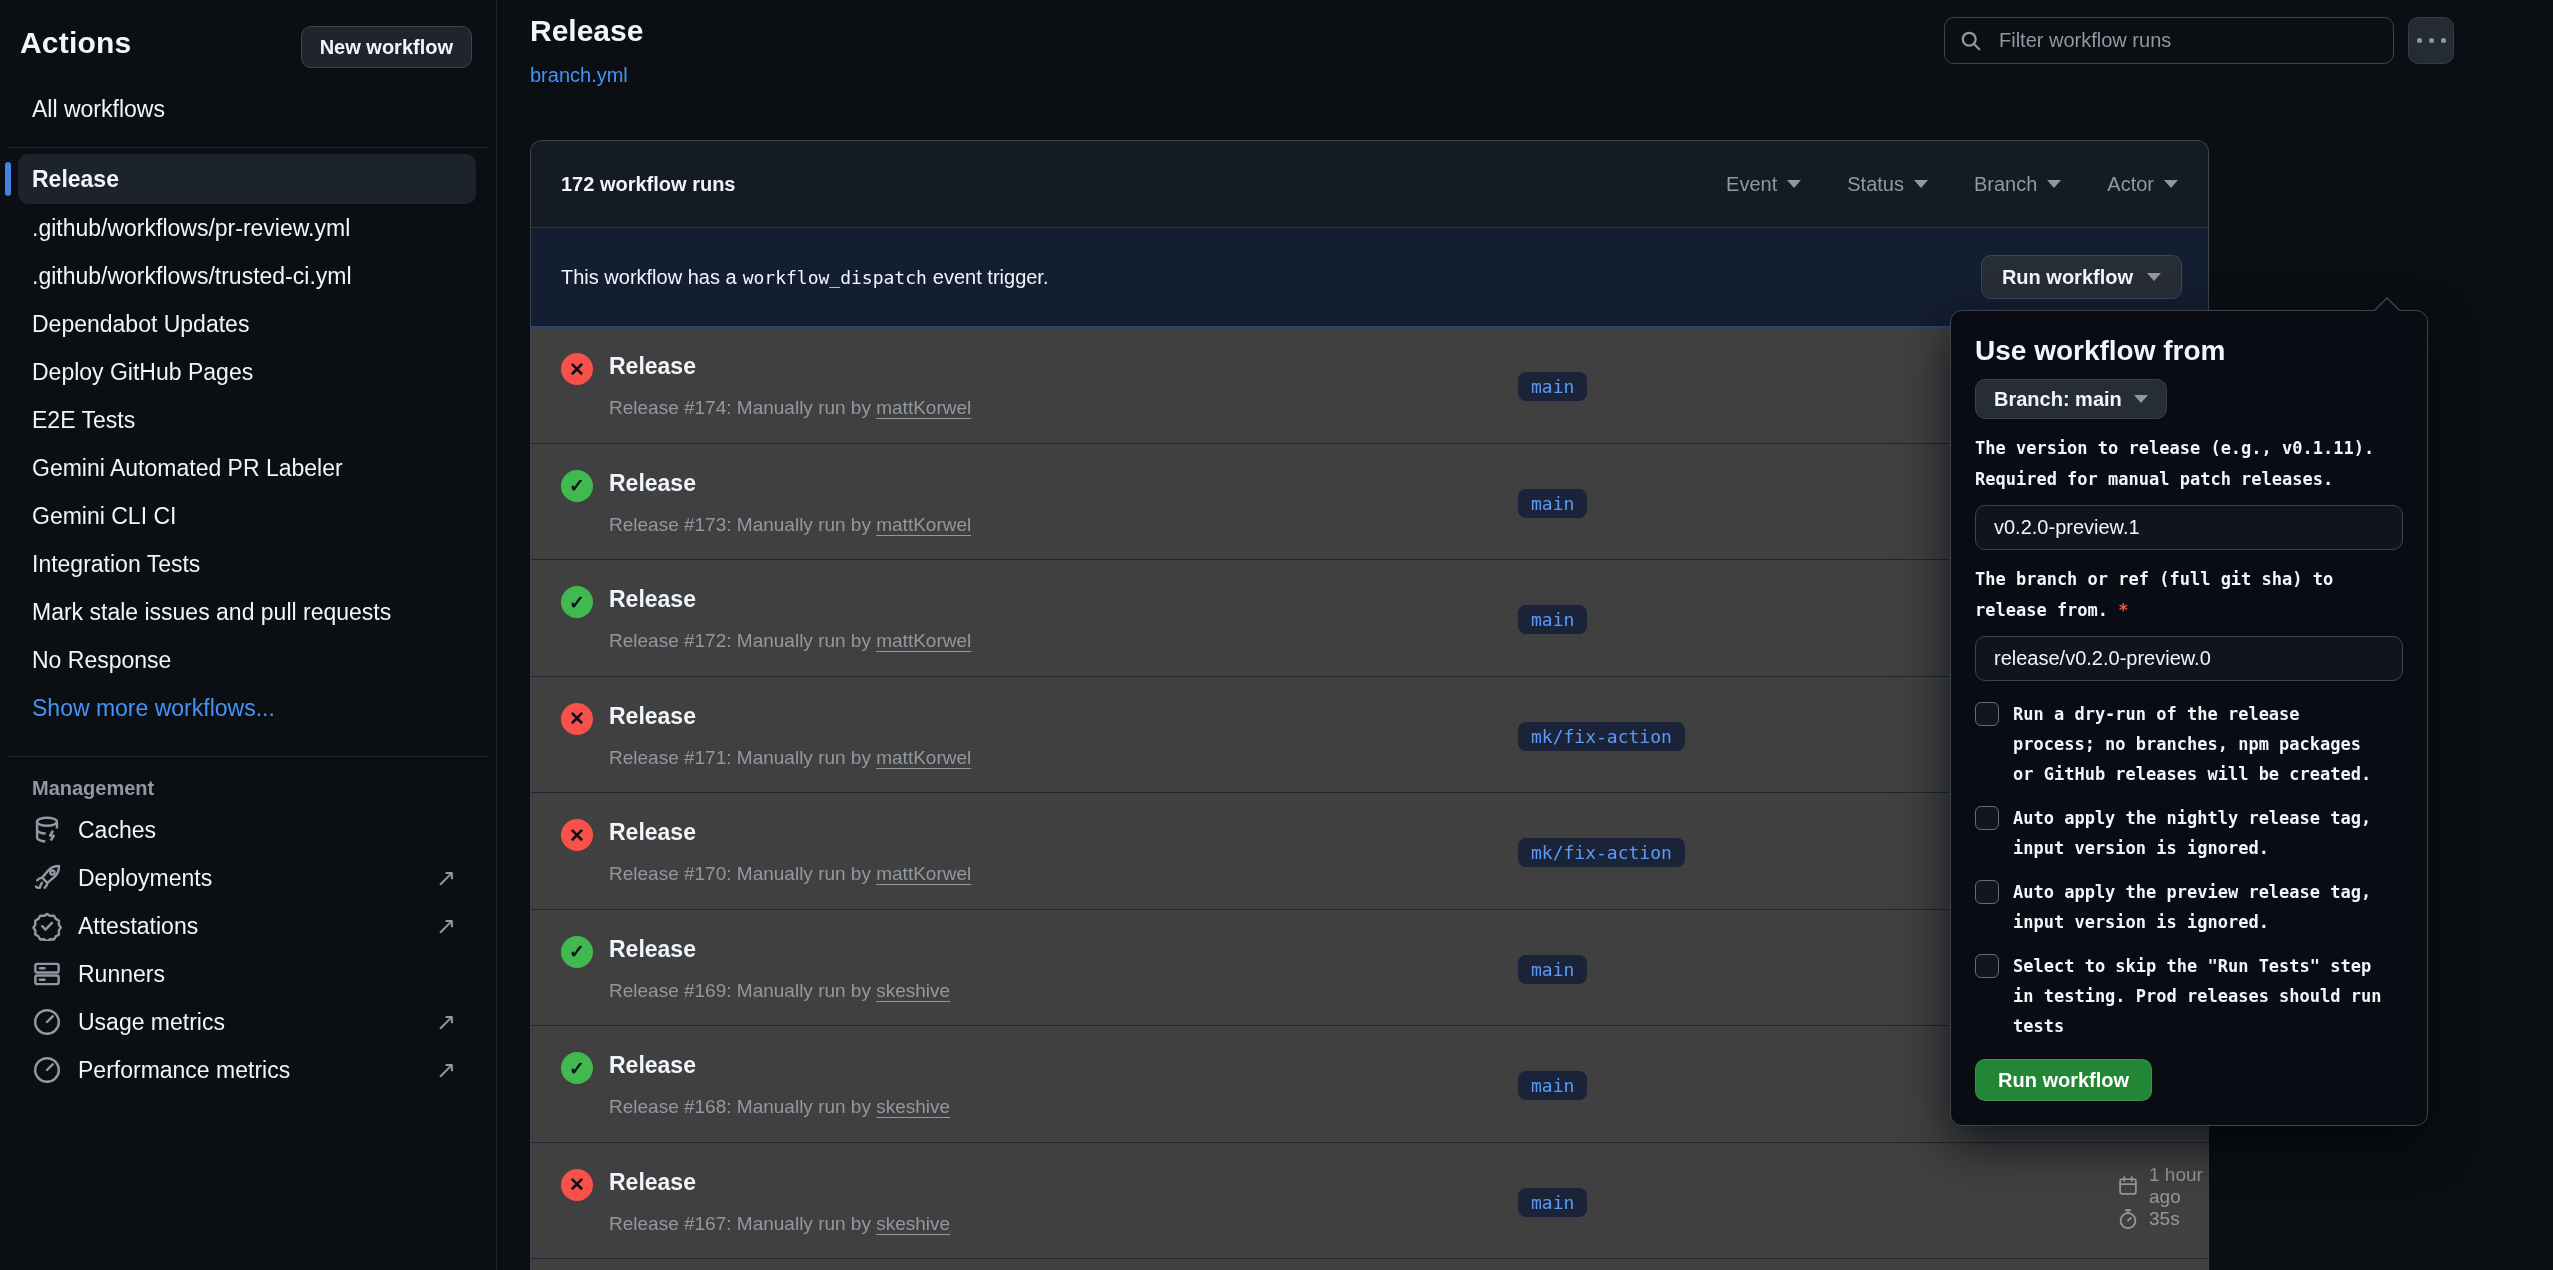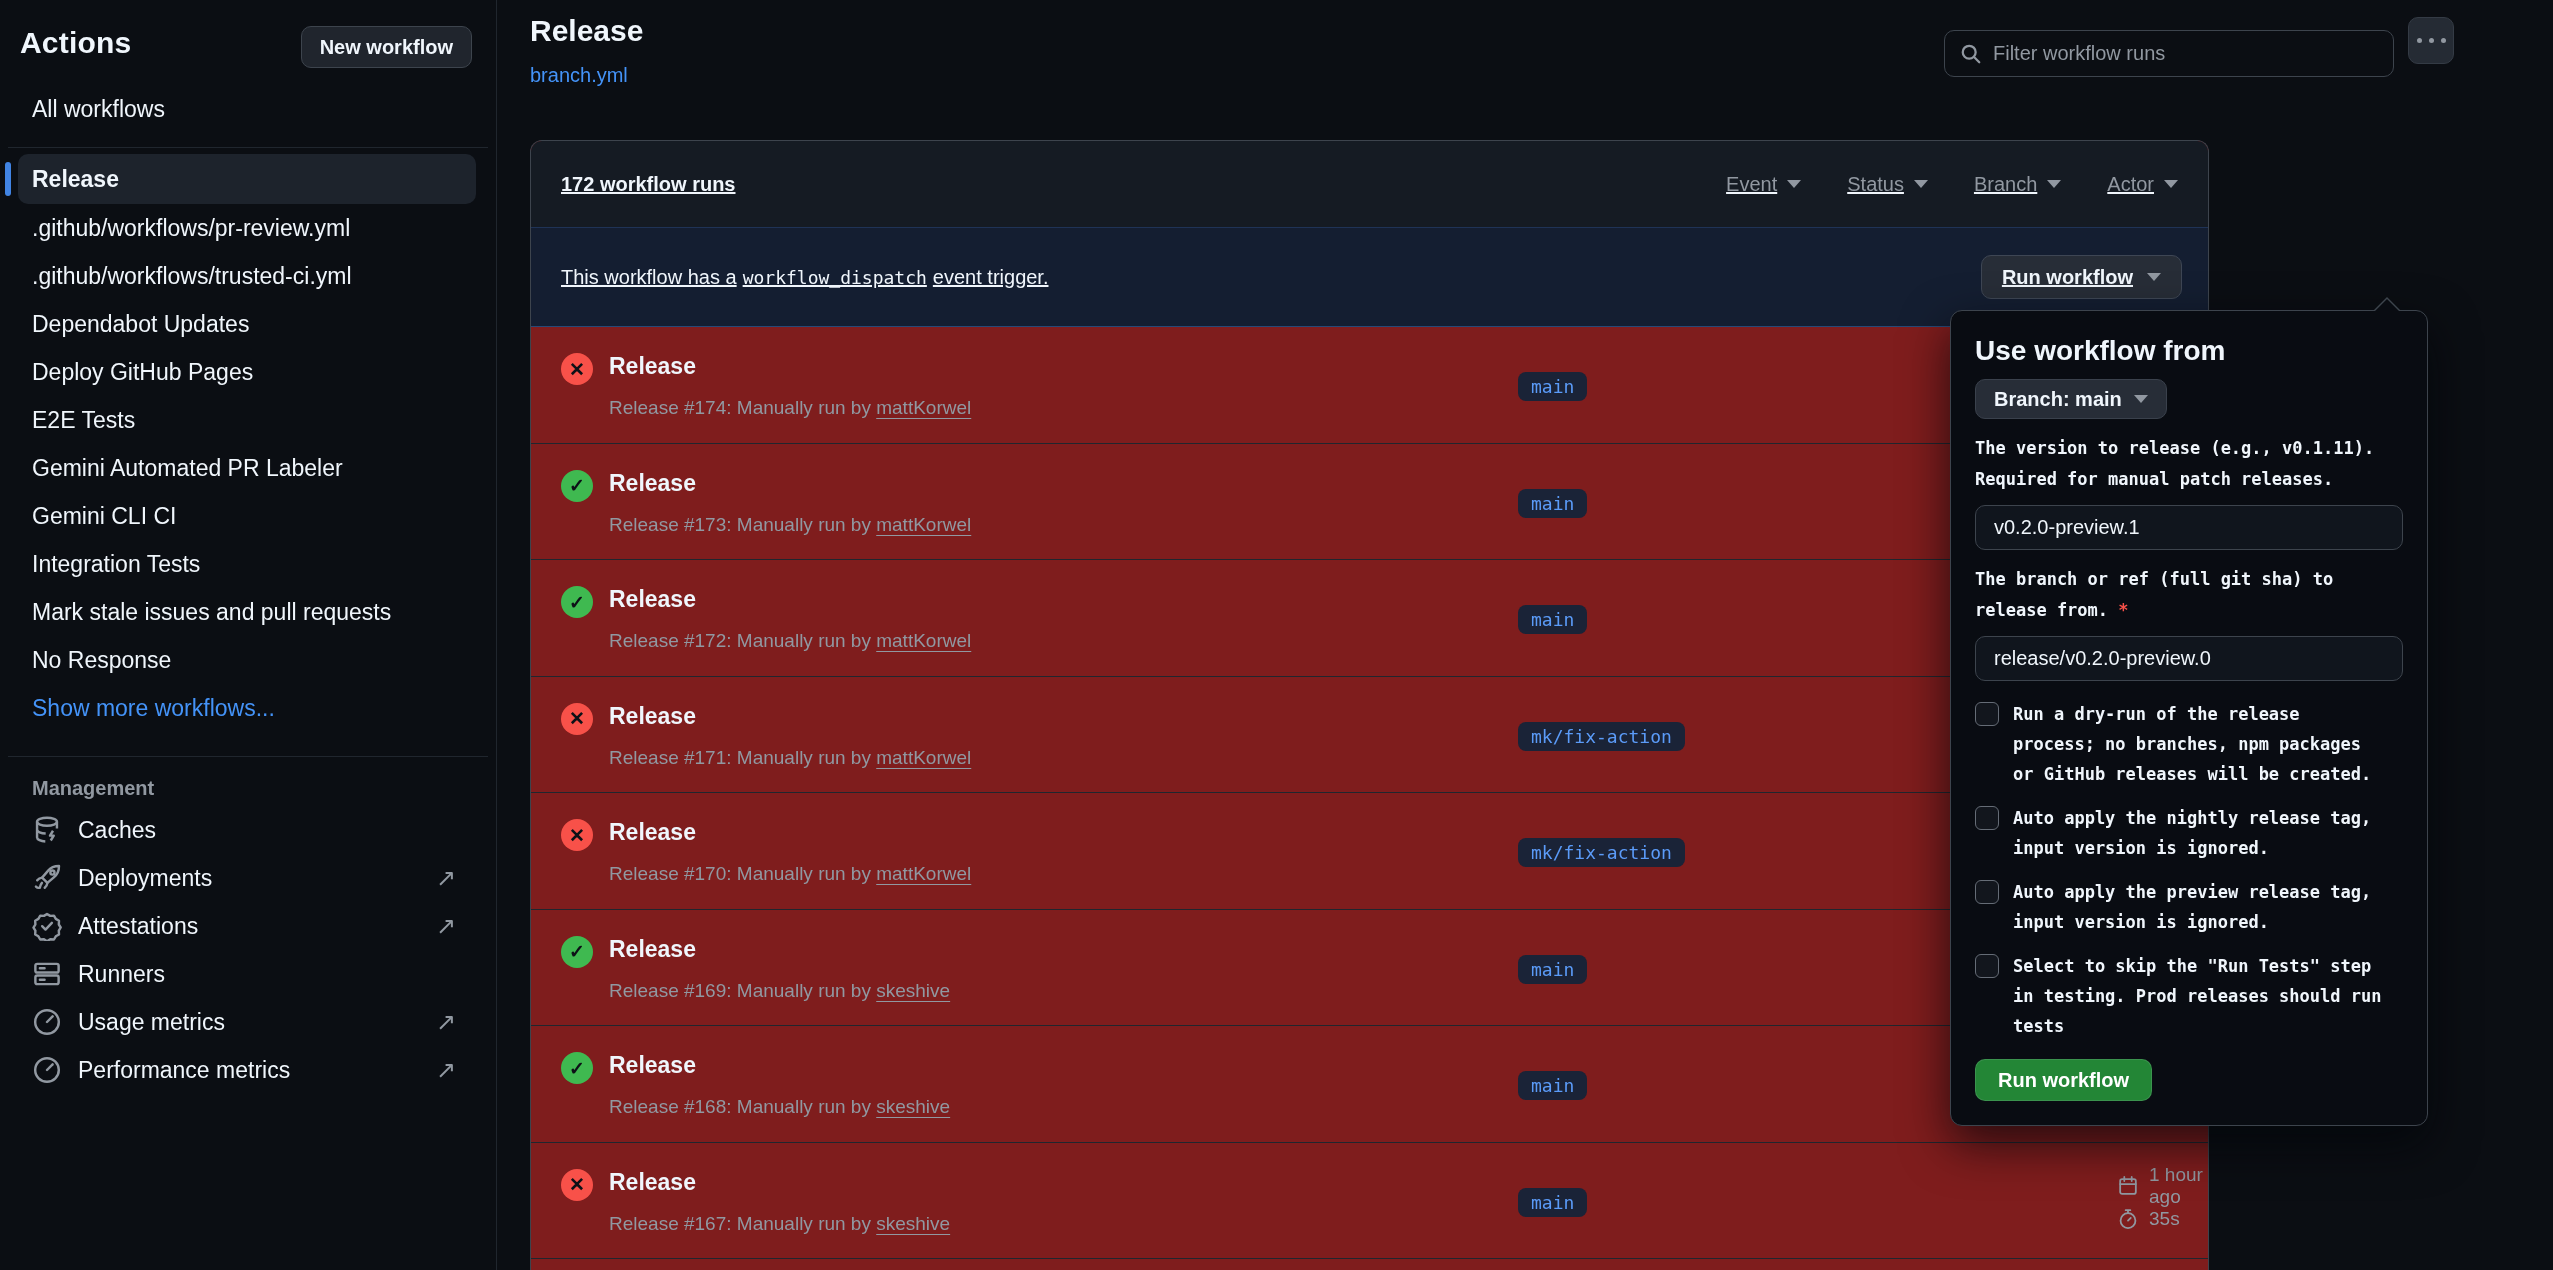--- a/index.html
+++ b/index.html
@@ -38,43 +38,43 @@
   .mgmt-list { list-style:none; }
   .mgmt-item { height:48px; display:flex; align-items:center; gap:16px; padding:0 40px 0 32px; font-size:23px; cursor:pointer; }
   .mgmt-icon { width:30px; height:30px; flex:none; color:#9198a1; display:flex; align-items:center; }
   .mgmt-icon svg { width:30px; height:30px; }
   .ext-arrow { margin-left:auto; color:#9198a1; font-size:24px; }
 
   
   .page-title { position:absolute; left:530px; top:14px; font-size:30px; font-weight:700; }
   .file-link { position:absolute; left:530px; top:64px; font-size:20px; color:#4493f8; text-decoration:none; cursor:pointer; }
   .filter-box {
-    position:absolute; left:1944px; top:30px; width:450px; height:47px;
-    border:1px solid #3d444d; border-radius:10px; display:flex; align-items:center; padding:0 14px; gap:10px;
+    position:absolute; left:1944px; top:17px; width:450px; height:47px;
+    border:1px solid #3d444d; border-radius:10px; display:flex; align-items:center; padding:0 14px; gap:16px;
     background:transparent;
   }
   .filter-box svg { width:24px; height:24px; color:#9198a1; flex:none; }
   .filter-box input {
     background:transparent; border:none; outline:none; color:#f0f6fc;
     font-size:20px; font-family:inherit; width:100%;
   }
   .filter-box input::placeholder { color:#9198a1; }
   .icon-btn {
     position:absolute; left:2408px; top:17px; width:46px; height:47px;
     background:#252b34; border:1px solid #343b45; border-radius:10px; cursor:pointer;
     display:flex; align-items:center; justify-content:center;
   }
   .dots { display:flex; gap:7px; }
   .dots i { width:5px; height:5px; border-radius:50%; background:#9198a1; }
 
   
   .card {
     position:absolute; left:530px; top:140px; width:1679px; height:1130px;
     border:1px solid #3d444d; border-bottom:none; border-radius:12px 12px 0 0;
-    background:#7f1d1d; overflow:hidden;text-decoration:underline;
+    background:#404040; overflow:hidden;
   }
   .card-header { height:86px; background:#151b23; display:flex; align-items:center; padding:0 30px; }
   .runs-count { font-size:20px; font-weight:700; }
   .filters { margin-left:auto; display:flex; gap:46px; }
   .filter-btn {
     background:none; border:none; color:#9198a1; font-size:20px; font-family:inherit;
     display:flex; align-items:center; gap:10px; cursor:pointer;
   }
   .caret { width:0; height:0; border-left:7px solid transparent; border-right:7px solid transparent; border-top:8px solid #9198a1; display:inline-block; }
   .banner {

